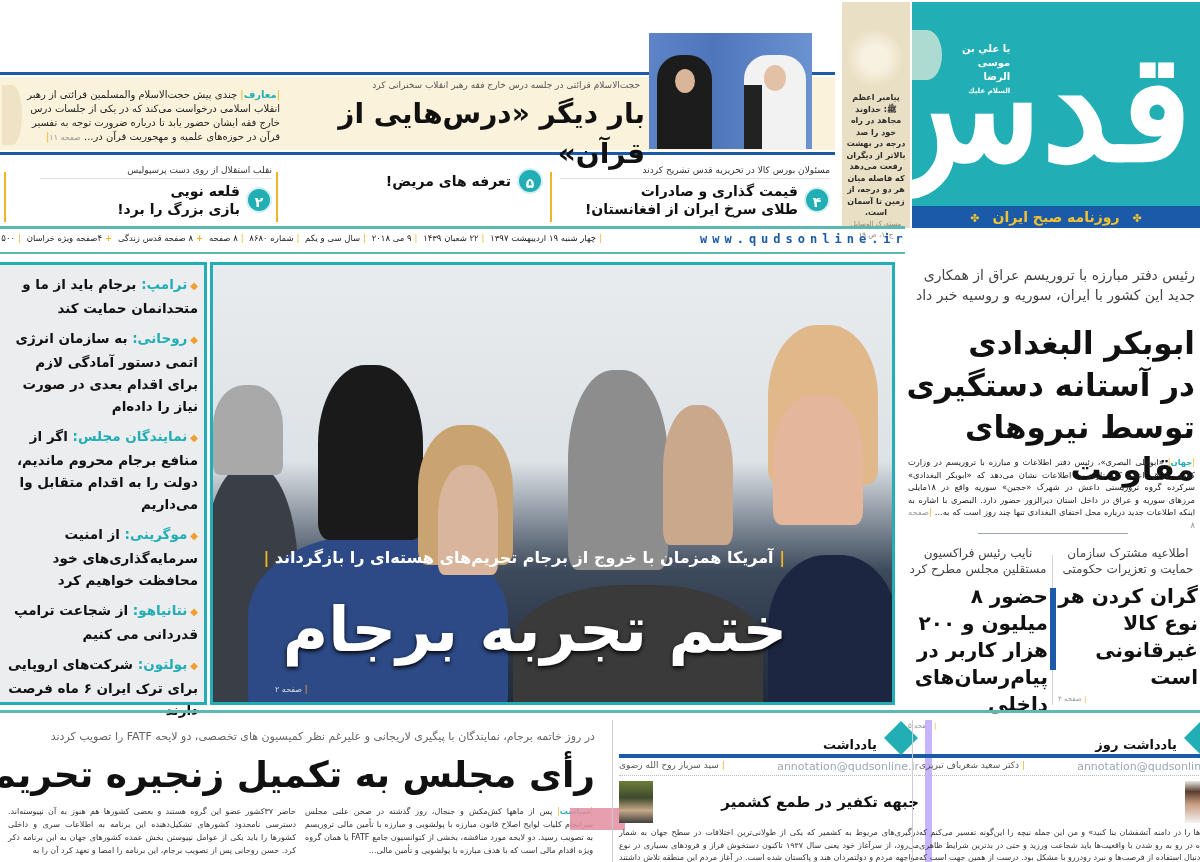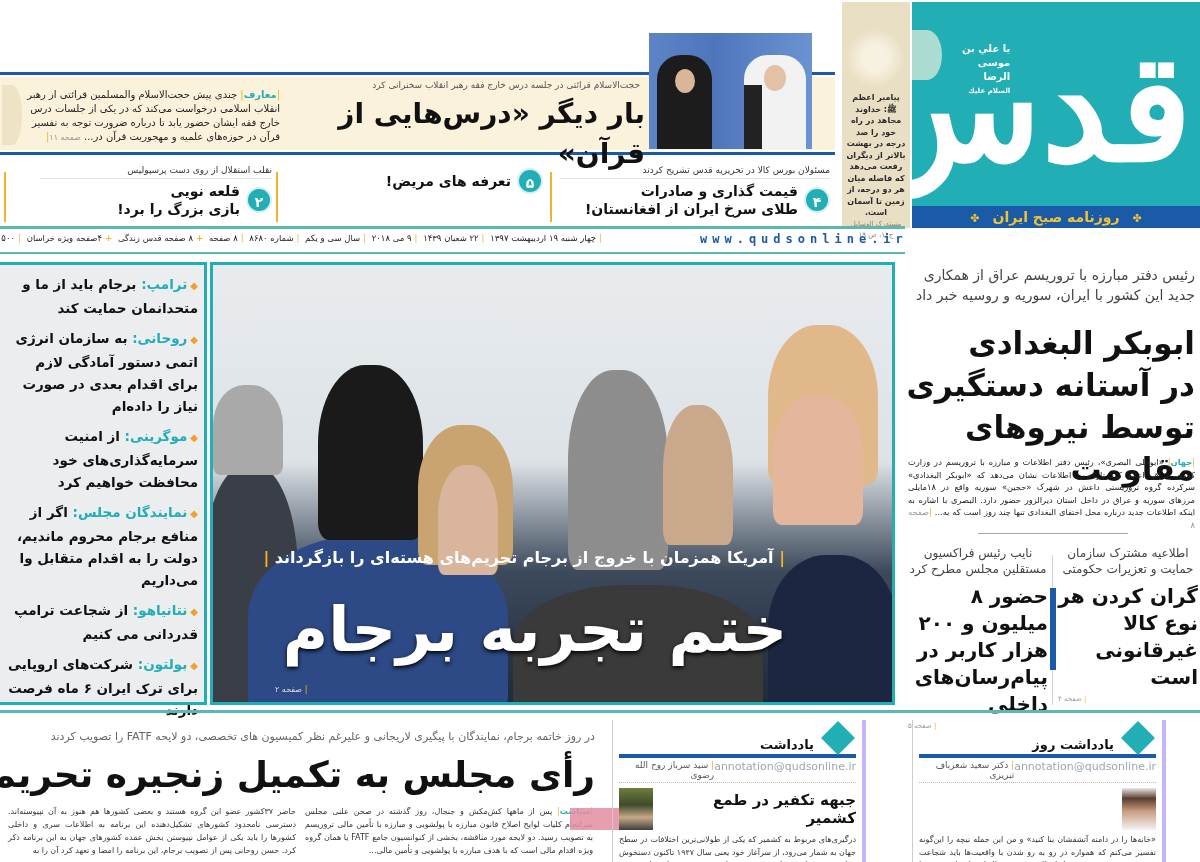--- a/index.html
+++ b/index.html
@@ -88,21 +88,21 @@
 
   .teal-line-3 { left: 0; top: 710px; width: 1200px; height: 3px; background: #5bb8b2; }
 
   
   .bl-kicker { left: 10px; top: 730px; width: 585px; font-size: 11px; color: #666; text-align: right; white-space: nowrap; }
   .bl-title { left: 10px; top: 752px; width: 585px; font-size: 36px; font-weight: bold; color: #111; text-align: right; line-height: 46px; white-space: nowrap; }
   .bl-body { top: 805px; width: 288px; font-size: 8px; line-height: 13px; text-align: justify; color: #333; }
   .bl-body .tag { color: #21aeb5; font-weight: bold; }
 
   
-  .col-box { top: 720px; width: 254px; height: 142px; border-left: 1px solid #ccc; border-right: 4px solid #c4b5fd; padding: 4px 6px 0 6px; }
+  .col-box { top: 720px; width: 320px; height: 142px; border-left: 1px solid #ccc; border-right: 7px solid #c4b5fd; padding: 4px 6px 0 6px; }
   .col-head { display: flex; flex-direction: row; align-items: flex-end; justify-content: flex-start; gap: 6px; }
   .col-head .logo { width: 24px; height: 24px; background: #21aeb5; transform: rotate(45deg); margin: 2px 6px; flex: 0 0 auto; }
   .col-head .label { font-size: 13px; color: #111; font-weight: bold; }
   .col-rule { height: 4px; background: #1b5aa6; margin-top: 2px; }
   .col-meta { display: flex; flex-direction: row; justify-content: space-between; font-size: 9px; padding: 2px 0; border-bottom: 1px dotted #bbb; }
   .col-meta .email { color: #9aa7b5; direction: ltr; font-size: 11px; }
   .col-meta .author { color: #555; }
   .col-meta .barl { color: #f0b429; }
   .col-titlerow { display: flex; flex-direction: row; align-items: center; justify-content: space-between; margin-top: 5px; }
   .col-title { font-size: 15px; font-weight: bold; color: #111; text-align: right; margin-left: 44px; }
@@ -200,22 +200,22 @@
   <span class="sep">|</span><span>۸ صفحه</span>
   <span class="plus">+</span><span>۸ صفحه قدس زندگی</span>
   <span class="plus">+</span><span>۴صفحه ویژه خراسان</span>
   <span class="sep">|</span><span>۵۰۰ تومان</span>
 </div>
 <div class="abs teal-line-2"></div>
 
 <div class="abs quotes">
   <div class="q-item"><span class="dia">◆</span><span class="who">ترامپ:</span> <span>برجام باید از ما و متحدانمان حمایت کند</span></div>
   <div class="q-item"><span class="dia">◆</span><span class="who">روحانی:</span> <span>به سازمان انرژی اتمی دستور آمادگی لازم برای اقدام بعدی در صورت نیاز را داده‌ام</span></div>
+  <div class="q-item"><span class="dia">◆</span><span class="who">نمایندگان مجلس:</span> <span>اگر از منافع برجام محروم ماندیم، دولت را به اقدام متقابل وا می‌داریم</span></div>
   <div class="q-item"><span class="dia">◆</span><span class="who">موگرینی:</span> <span>از امنیت سرمایه‌گذاری‌های خود محافظت خواهیم کرد</span></div>
-  <div class="q-item"><span class="dia">◆</span><span class="who">نمایندگان مجلس:</span> <span>اگر از منافع برجام محروم ماندیم، دولت را به اقدام متقابل وا می‌داریم</span></div>
   <div class="q-item"><span class="dia">◆</span><span class="who">نتانیاهو:</span> <span>از شجاعت ترامپ قدردانی می کنیم</span></div>
   <div class="q-item"><span class="dia">◆</span><span class="who">بولتون:</span> <span>شرکت‌های اروپایی برای ترک ایران ۶ ماه فرصت دارند</span></div>
 </div>
 
 <div class="abs main-photo">
   <div class="fig" style="left:-10px; top:200px; width:95px; height:240px; background:#3a3f47;"></div>
   <div class="fig" style="left:0px; top:120px; width:70px; height:90px; background:#a9a9a9;"></div>
   <div class="fig" style="left:35px; top:270px; width:260px; height:180px; background:#2d4a86;"></div>
   <div class="fig" style="left:105px; top:100px; width:105px; height:175px; background:#1a1a1a;"></div>
   <div class="fig" style="left:205px; top:160px; width:95px; height:140px; background:#c9a470;"></div>

